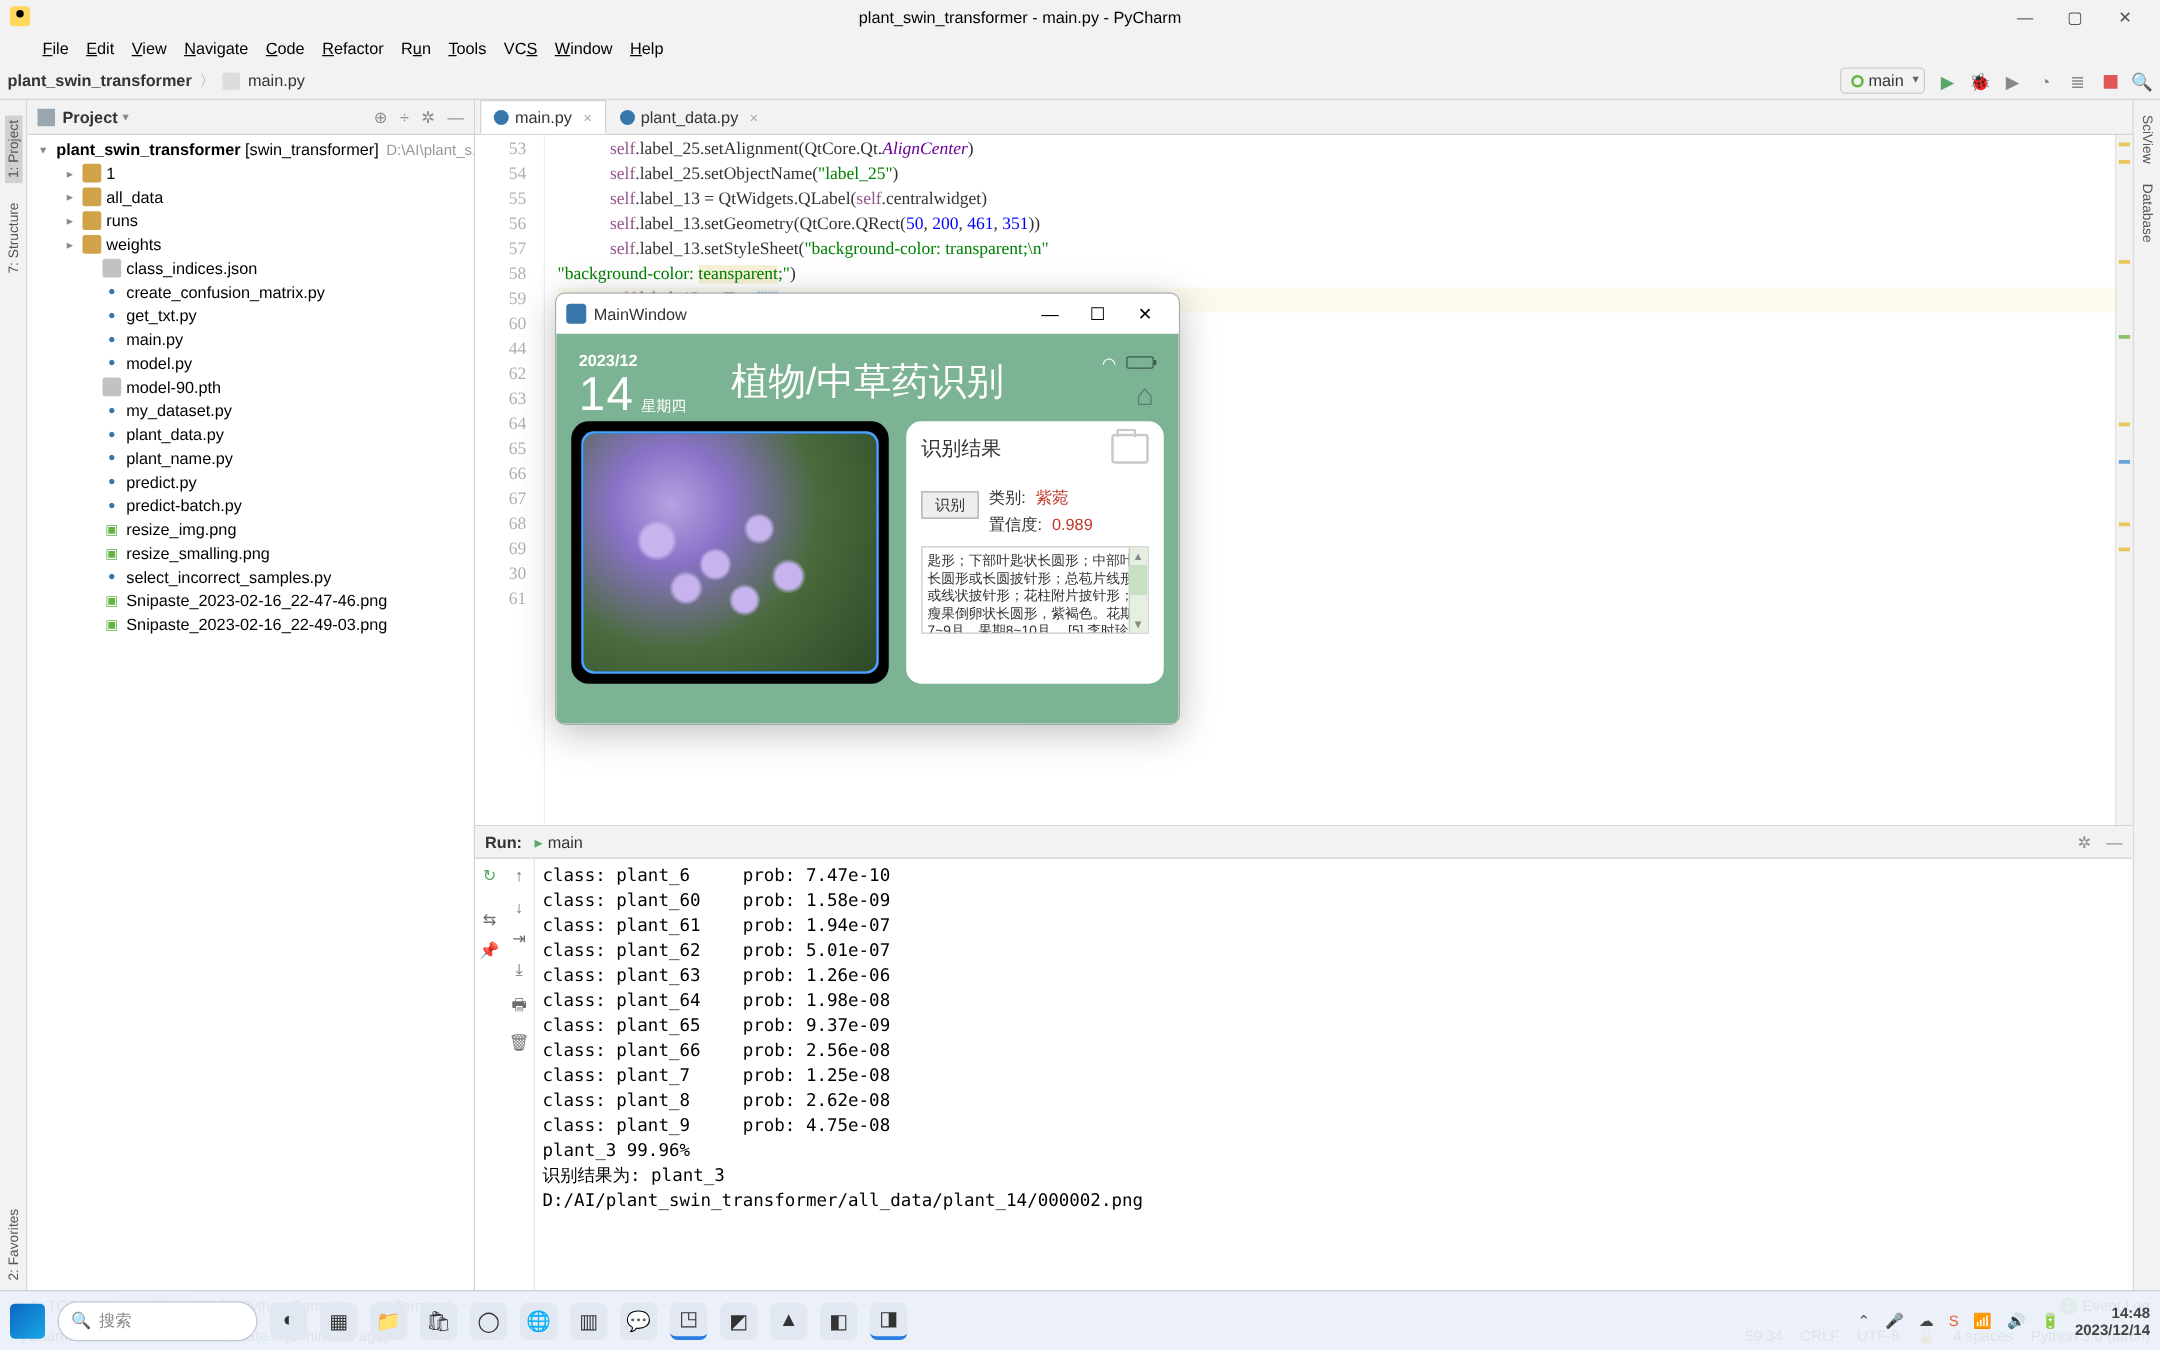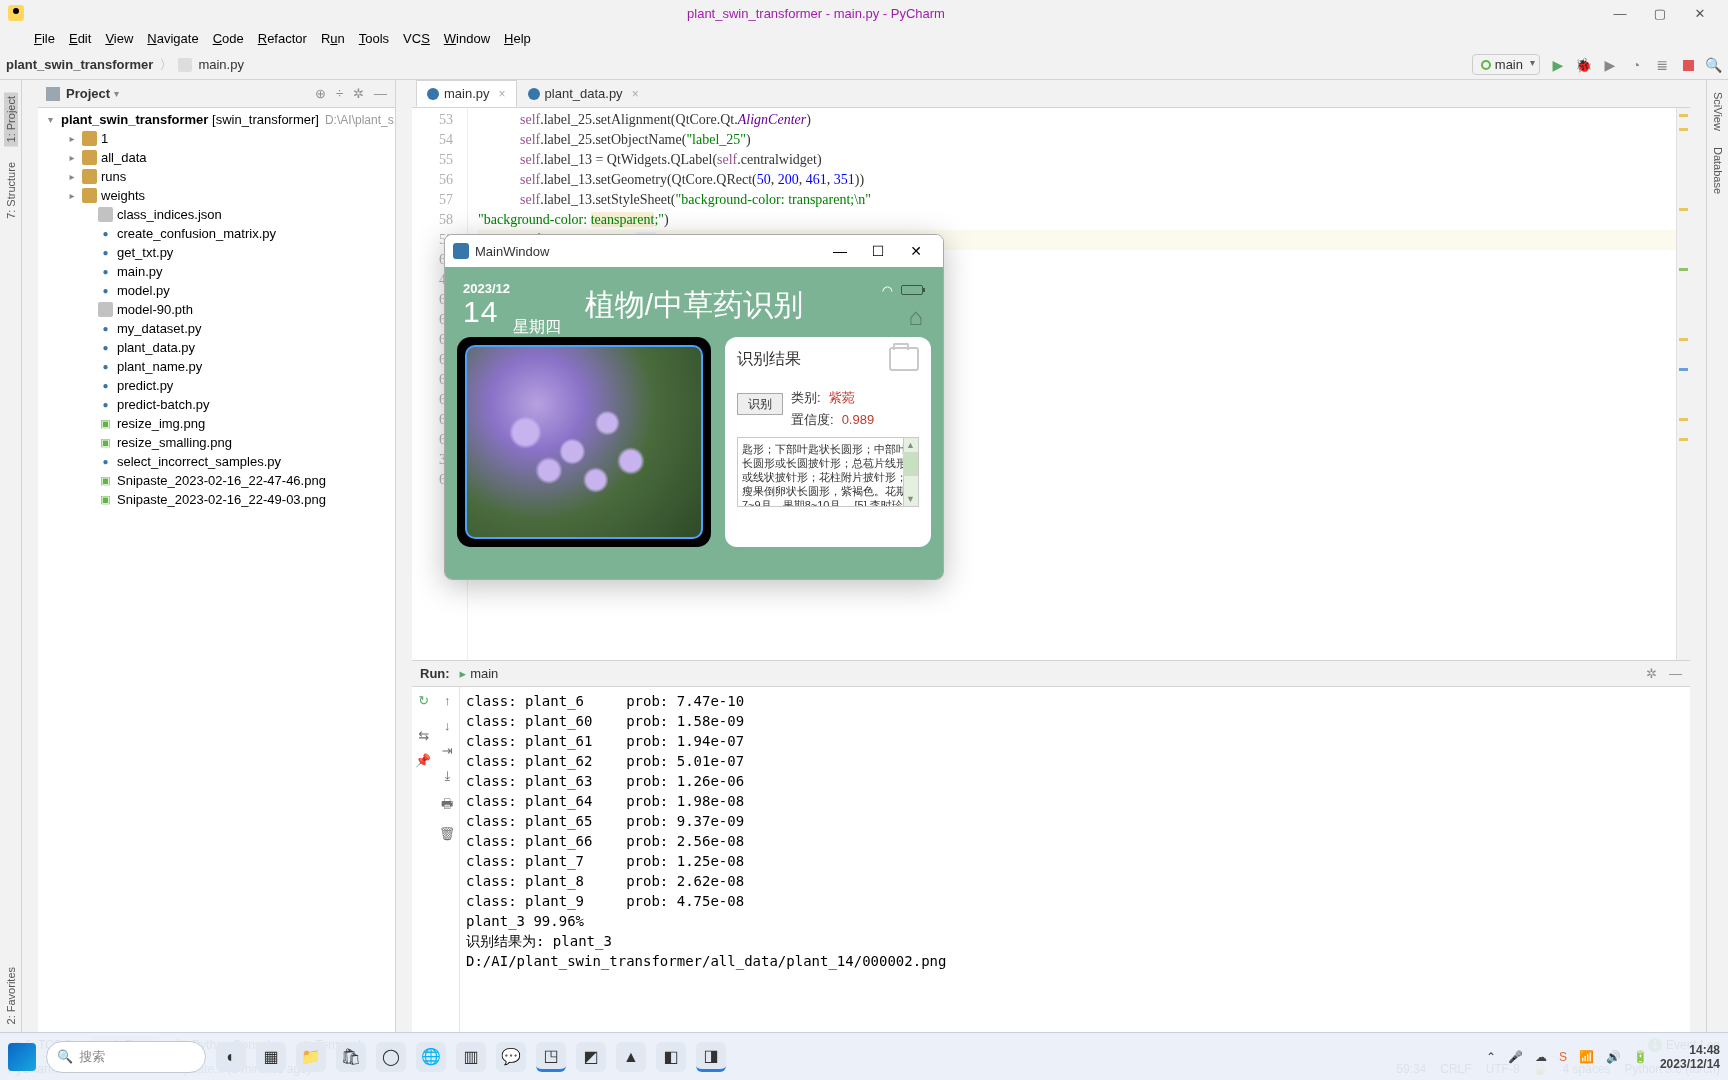--- a/index.html
+++ b/index.html
@@ -2,21 +2,21 @@
 <html><head>
 <meta charset="utf-8">
 <style>
 * { margin:0; padding:0; box-sizing:border-box; }
 body { font-family:"Segoe UI",Arial,sans-serif; font-size:12px; background:#f2f2f2; color:#333; width:1728px; height:1080px; overflow:hidden; position:relative; }
 
 
 .titlebar { height:26px; background:#f2f2f2; display:flex; align-items:center; padding:0 8px; }
 .titlebar .logo { width:16px; height:16px; background:#ffd75c; border-radius:3px; position:relative; margin-right:8px; }
 .titlebar .logo::after { content:""; position:absolute; width:6px; height:6px; background:#000; border-radius:50%; top:3px; left:5px; }
-.titleflex { flex:1; text-align:center; color:#a21caf; font-size:13px; }
+.titleflex { flex:1; text-align:center; color:#000000; font-size:13px; }
 .winctrl { width:40px; height:22px; display:flex; align-items:center; justify-content:center; color:#555; font-size:13px; }
 
 
 .menubar { height:24px; padding-left:34px; display:flex; align-items:center; gap:14px; font-size:13px; color:#000; background:#f2f2f2; }
 .menubar span u { text-decoration:underline; }
 
 
 .navrow { height:30px; display:flex; align-items:center; padding:0 6px; border-bottom:1px solid #d4d4d4; background:#f2f2f2; }
 .breadcrumb { display:flex; align-items:center; gap:6px; font-size:13px; }
 .breadcrumb b { font-weight:600; }
@@ -104,22 +104,22 @@
 
 
 .appwin { position:absolute; left:444px; top:234px; width:500px; background:#fff; border:1px solid #aaa; border-radius:8px; box-shadow:0 6px 30px rgba(0,0,0,.25); overflow:hidden; }
 .appwin .chrome { height:32px; display:flex; align-items:center; padding:0 8px; background:#fff; }
 .appwin .chrome .ico { width:16px; height:16px; background:#3776ab; border-radius:3px; margin-right:6px; }
 .appwin .chrome .ttl { font-size:13px; flex:1; }
 .appwin .chrome .wc { width:38px; text-align:center; font-size:14px; color:#000; }
 .appbody { background:#7cb394; padding:10px 12px 32px; }
 .appstatus { height:54px; position:relative; color:#fff; }
 .appstatus .date { position:absolute; left:6px; top:4px; font-size:13px; font-weight:600; }
-.appstatus .big { position:absolute; left:6px; top:18px; font-size:30px; font-weight:500; letter-spacing:1px; }
-.appstatus .dow { position:absolute; left:56px; top:40px; font-size:16px; }
+.appstatus .big { position:absolute; left:6px; top:18px; font-size:38px; font-weight:500; letter-spacing:1px; }
+.appstatus .dow { position:absolute; left:56px; top:40px; font-size:12px; }
 .appstatus .title { position:absolute; left:0; right:0; top:8px; text-align:center; font-size:30px; font-weight:400; }
 .appstatus .wifi { position:absolute; right:38px; top:6px; font-size:13px; }
 .appstatus .batt { position:absolute; right:8px; top:8px; width:22px; height:10px; border:1px solid #3a5a48; border-radius:2px; }
 .appstatus .batt::after { content:""; position:absolute; right:-3px; top:2px; width:2px; height:4px; background:#3a5a48; }
 .appstatus .home { position:absolute; right:8px; top:26px; font-size:24px; color:#5a7d68; }
 .approw { display:flex; gap:14px; margin-top:6px; }
 .imgframe { width:254px; height:210px; background:#000; border-radius:14px; padding:8px; }
 .imgframe .inner { width:100%; height:100%; border:2px solid #4aa1ff; border-radius:10px; background:radial-gradient(circle at 30% 30%,#b7a1e0 0%,#8a72c8 22%,#4a6b3d 55%,#2e4a28 100%); position:relative; overflow:hidden; }
 .imgframe .inner::before { content:""; position:absolute; inset:0; background:
   radial-gradient(circle at 25% 45%,#c7b4ef 6%,transparent 8%),
@@ -145,21 +145,21 @@
 .taskstrip { position:fixed; left:0; right:0; bottom:0; height:48px; background:rgba(235,240,248,.92); border-top:1px solid #c8d0dc; display:flex; align-items:center; padding:0 8px; gap:10px; }
 .taskstrip .start { width:28px; height:28px; background:linear-gradient(135deg,#0b66c3,#18a7e4); border-radius:4px; }
 .taskstrip .search { flex:0 0 160px; height:32px; background:#fff; border:1px solid #c0c8d4; border-radius:16px; display:flex; align-items:center; padding:0 10px; color:#888; font-size:13px; gap:6px; }
 .taskstrip .icons { display:flex; gap:10px; }
 .taskstrip .ic { width:30px; height:30px; border-radius:6px; background:#e2e8f2; display:flex; align-items:center; justify-content:center; font-size:16px; }
 .taskstrip .ic.active { border-bottom:3px solid #2a7de1; }
 .taskstrip .r { margin-left:auto; display:flex; align-items:center; gap:12px; color:#444; font-size:12px; }
 .taskstrip .clock { text-align:right; line-height:14px;font-weight:bold; }
 
 
-.mainarea { bottom:48px;gap:16px; }
+.mainarea { bottom:48px; }
 </style>
 </head>
 <body>
 
 <div class="titlebar">
   <div class="logo"></div>
   <div class="titleflex">plant_swin_transformer - main.py - PyCharm</div>
   <div class="winctrl">—</div>
   <div class="winctrl">▢</div>
   <div class="winctrl">✕</div>

